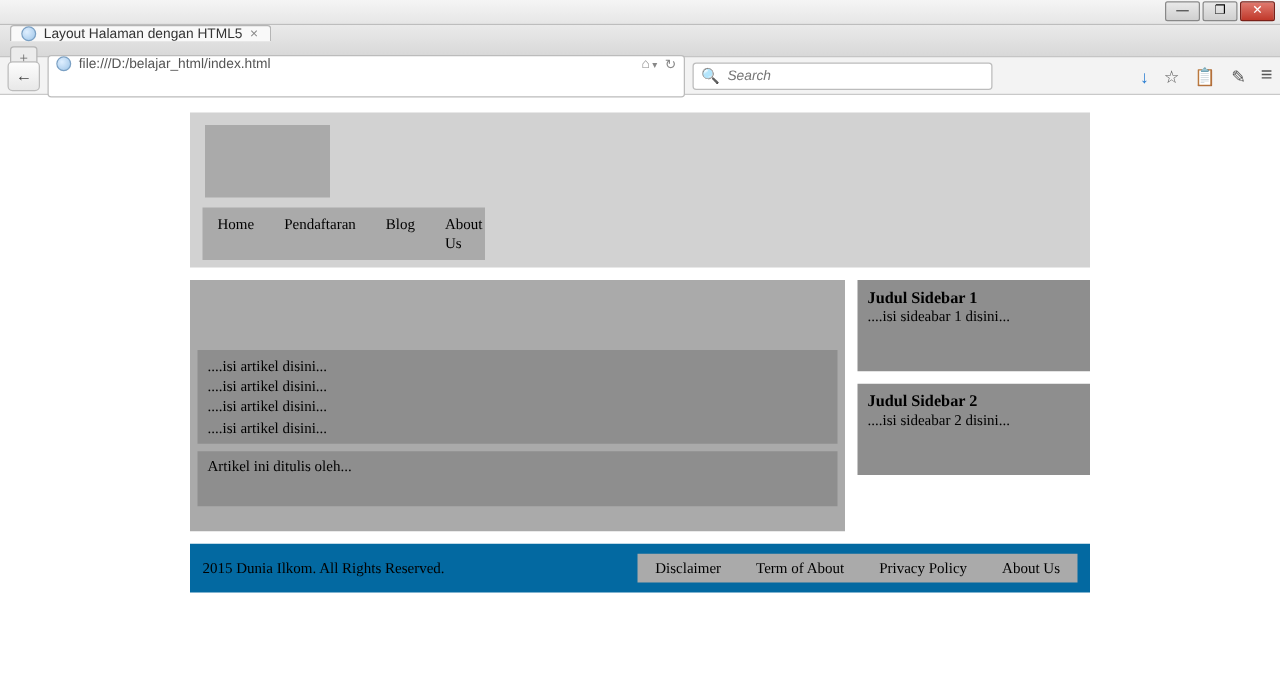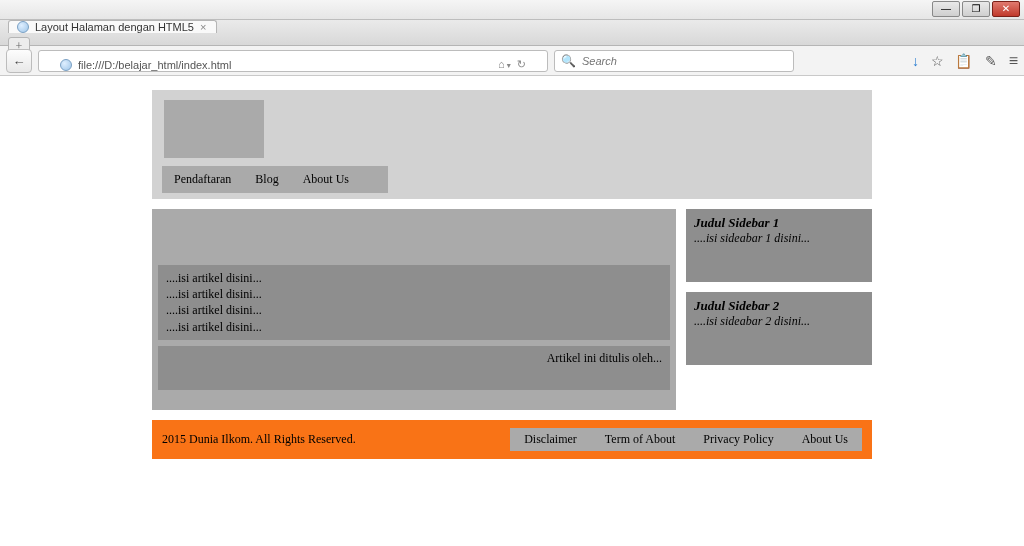--- a/index.html
+++ b/index.html
@@ -13,21 +13,21 @@
   .win-min { background: linear-gradient(#e9e9e9,#cfcfcf); }
   .win-max { background: linear-gradient(#e9e9e9,#cfcfcf); }
   .win-close { background: linear-gradient(#e07a6f,#c0392b); color: #fff; border-color: #7a2018; }
   .tabbar { height: 26px; background: linear-gradient(#eaeaea,#d8d8d8); display: flex; align-items: flex-start; padding-left: 8px; gap: 4px; border-bottom: 1px solid #b5b5b5; flex-direction: column; }
   .tab { background: #f9f9f9; border: 1px solid #b5b5b5; border-bottom: none; border-radius: 3px 3px 0 0; height: 22px; padding: 0 10px 0 8px; display: flex; align-items: center; gap: 6px; font-family: "Segoe UI", Arial, sans-serif; font-size: 11px; color: #333; }
   .tab .globe { width: 12px; height: 12px; border: 1px solid #7aa0c4; border-radius: 50%; background: radial-gradient(circle at 35% 35%, #dfefff, #9ec5e8); }
   .tab .tab-x { color: #888; font-size: 11px; }
   .newtab { width: 22px; height: 18px; border: 1px solid #b5b5b5; border-radius: 3px; background: #ececec; text-align: center; font-size: 12px; color: #666; line-height: 16px; margin-bottom: 2px; }
   .toolbar { height: 30px; background: #f3f3f3; border-bottom: 1px solid #c9c9c9; display: flex; align-items: center; padding: 0 6px; gap: 6px; font-family: "Segoe UI", Arial, sans-serif; }
   .nav-back { width: 26px; height: 24px; border: 1px solid #bcbcbc; border-radius: 4px; background: linear-gradient(#fdfdfd,#e8e8e8); text-align: center; line-height: 22px; font-size: 13px; color: #444; }
-  .urlbar { flex: 0 0 510px; height: 22px; border: 1px solid #bcbcbc; border-radius: 3px; background: #fff; display: flex; align-items: flex-end; padding: 0 21px; gap: 6px; font-size: 11px; color: #555; }
+  .urlbar { flex: 0 0 510px; height: 34px; border: 1px solid #bcbcbc; border-radius: 3px; background: #fff; display: flex; align-items: flex-start; padding: 0 6px; gap: 6px; font-size: 11px; color: #555; }
   .urlbar .globe { width: 12px; height: 12px; border: 1px solid #7aa0c4; border-radius: 50%; background: radial-gradient(circle at 35% 35%, #dfefff, #9ec5e8); }
   .url-tools { margin-left: auto; display: flex; gap: 6px; color: #888; font-size: 11px; }
   .home-caret::after { content: "▾"; font-size: 8px; margin-left: 2px; }
   .searchbar { flex: 0 0 240px; height: 22px; border: 1px solid #bcbcbc; border-radius: 3px; background: #fff; display: flex; align-items: center; padding: 0 6px; gap: 6px; }
   .searchbar .mag { font-size: 12px; color: #888; }
   .searchbar input { border: none; outline: none; font-size: 11px; font-style: italic; color: #888; width: 100%; font-family: inherit; }
   .right-icons { margin-left: auto; display: flex; align-items: center; gap: 12px; color: #555; font-size: 14px; }
   .right-icons .dl { color: #2a7ed2; }
   .right-icons .menu { font-size: 16px; }
 
@@ -39,28 +39,28 @@
   .logo { width: 100px; height: 58px; background: #aaaaaa; margin: 0 0 8px 2px; }
   .navbar { background: #aaaaaa; display: flex; gap: 0; width: 226px; }
   .navbar .item { padding: 6px 12px; font-size: 12px; color: #000; }
 
   .row { display: flex; gap: 10px; margin-top: 10px; }
   .main { flex: 0 0 524px; background: #aaaaaa; padding: 56px 6px 14px 6px; }
   .panel { background: #8e8e8e; padding: 5px 8px; margin-bottom: 6px; }
   .article-title { font-weight: bold; font-size: 15px; margin-bottom: 2px; }
   .meta { font-size: 12px; }
   .body-panel p { font-size: 12px; line-height: 1.35; }
-  .footer-panel { font-size: 12px; min-height: 44px; text-align: right; }
+  .footer-panel { font-size: 12px; min-height: 44px; }
 
-  .sidebar { flex: 1; display: flex; flex-direction: column; gap: 10px; font-style: italic; }
+  .sidebar { flex: 1; display: flex; flex-direction: column; gap: 10px; }
   .widget { background: #8e8e8e; padding: 6px 8px 36px 8px; }
   .widget .wtitle { font-weight: bold; font-size: 13px; }
   .widget .wbody { font-size: 12px; }
 
-  .footer-row { margin-top: 10px; background: #f97316; padding: 8px 10px; display: flex; align-items: center; }
+  .footer-row { margin-top: 10px; background: #0369a1; padding: 8px 10px; display: flex; align-items: center; }
   .copyright { font-size: 12px; }
   .footer-nav { margin-left: auto; background: #aaaaaa; display: flex; }
   .footer-nav .fitem { padding: 4px 14px; font-size: 12px; color: #000; }
 </style>
 </head>
 <body>
 
 <div class="chrome">
   <div class="titlebar">
     <div class="win-controls">
@@ -100,20 +100,21 @@
     </div>
   </div>
 </div>
 
 <div class="viewport">
   <div class="page">
 
     <div class="block header-block">
       <div class="logo"></div>
       <div class="navbar">
+        <div class="item">Home</div>
         <div class="item">Pendaftaran</div>
         <div class="item">Blog</div>
         <div class="item">About Us</div>
       </div>
     </div>
 
     <div class="row">
       <div class="main">
         <div class="panel body-panel">
           <p>....isi artikel disini...</p>

